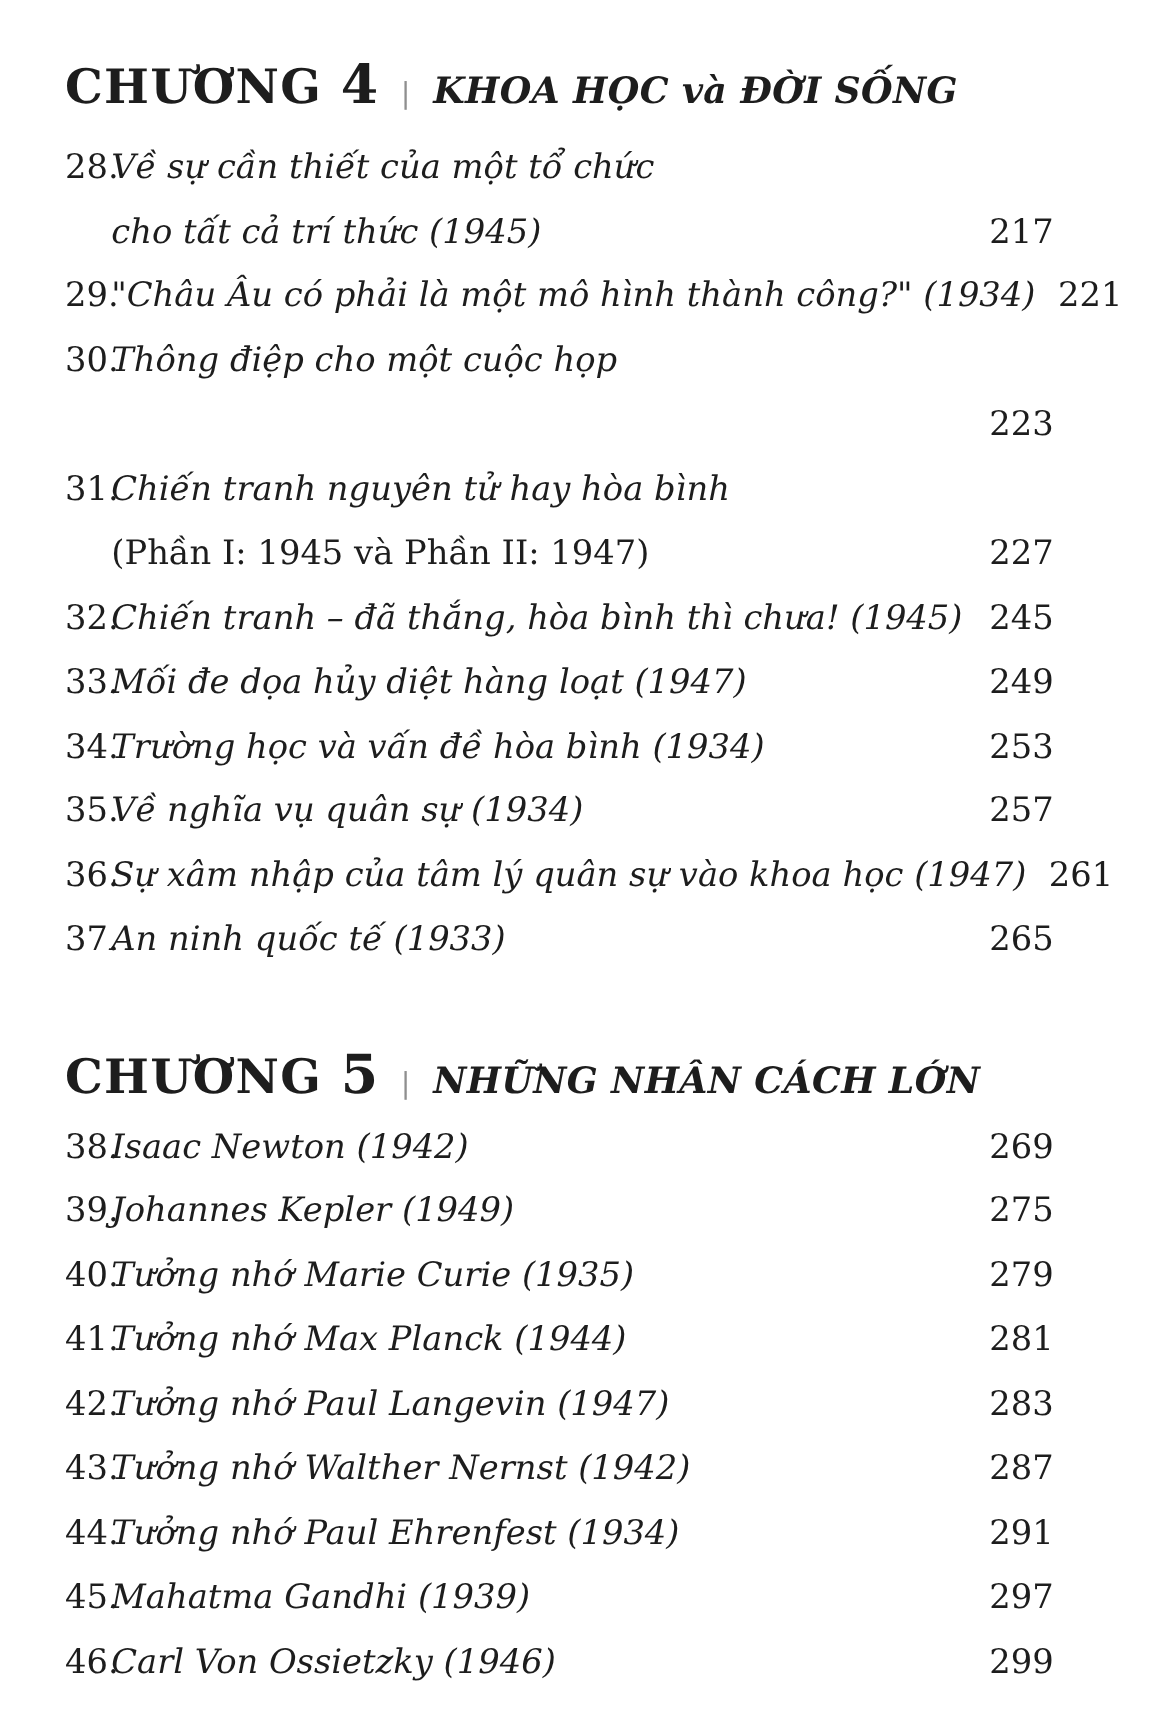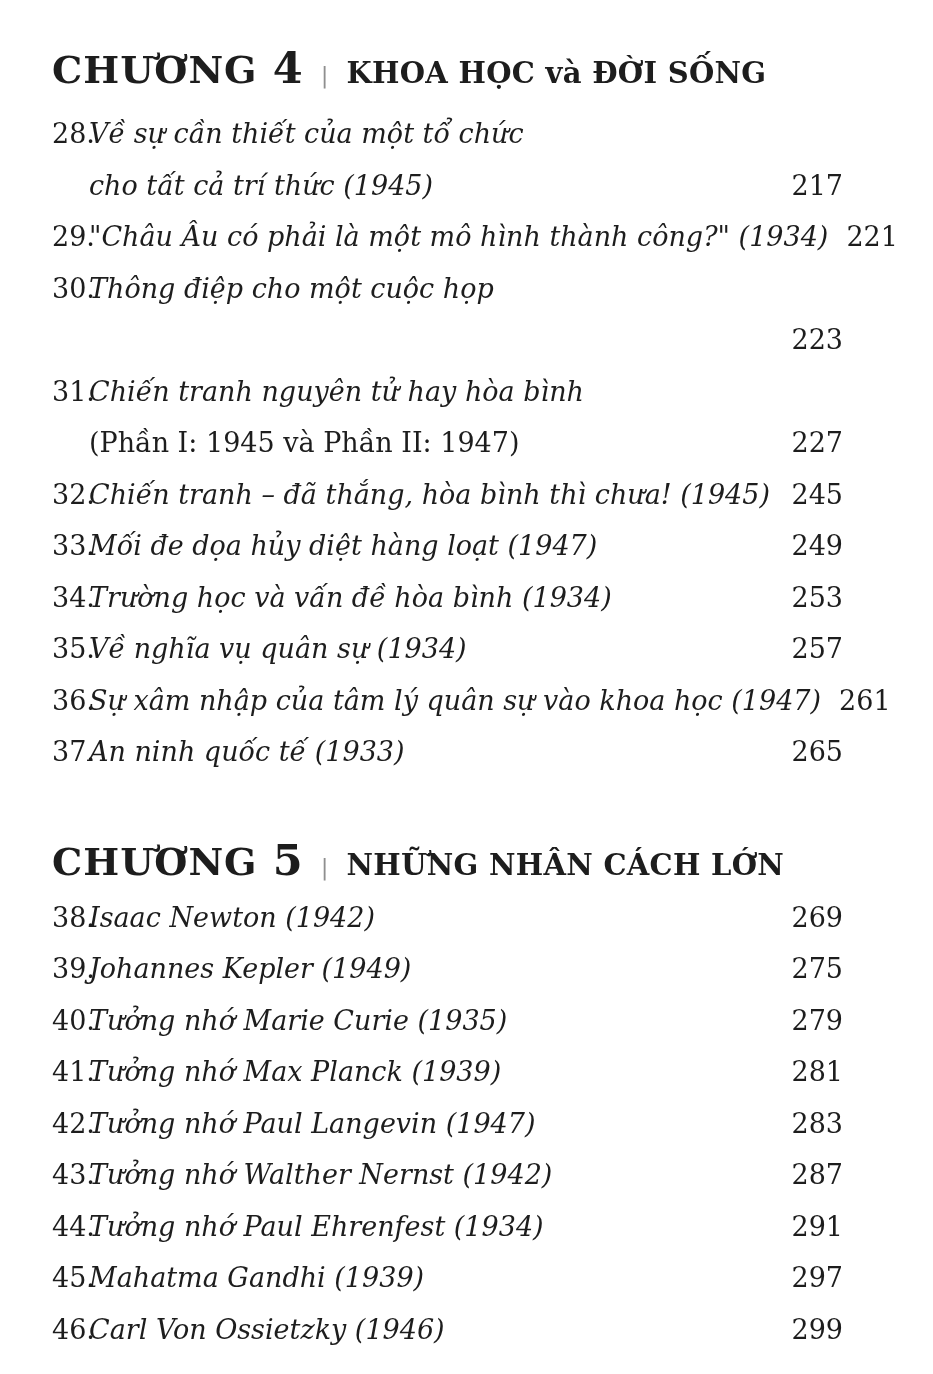--- a/index.html
+++ b/index.html
@@ -36,20 +36,21 @@
     margin-left: 10px;
   }
   .ch-sep {
     color: #8f8f8f;
     font-size: 23px;
     font-weight: 400;
     margin: 0 13px;
   }
   .ch-title {
     font-weight: 700;
+    font-style: italic;
     font-size: 29px;
     letter-spacing: 0.3px;
   }
   .entries {
     margin-top: 14px;
   }
   .chapter-2 {
     margin-top: 56px;
   }
   .chapter-2 .entries {
@@ -179,21 +180,21 @@
         <span class="title">Johannes Kepler (1949)</span>
         <span class="pageno">275</span>
       </div>
       <div class="row">
         <span class="num">40.</span>
         <span class="title">Tưởng nhớ Marie Curie (1935)</span>
         <span class="pageno">279</span>
       </div>
       <div class="row">
         <span class="num">41.</span>
-        <span class="title">Tưởng nhớ Max Planck (1939)</span>
+        <span class="title">Tưởng nhớ Max Planck (1944)</span>
         <span class="pageno">281</span>
       </div>
       <div class="row">
         <span class="num">42.</span>
         <span class="title">Tưởng nhớ Paul Langevin (1947)</span>
         <span class="pageno">283</span>
       </div>
       <div class="row">
         <span class="num">43.</span>
         <span class="title">Tưởng nhớ Walther Nernst (1942)</span>

